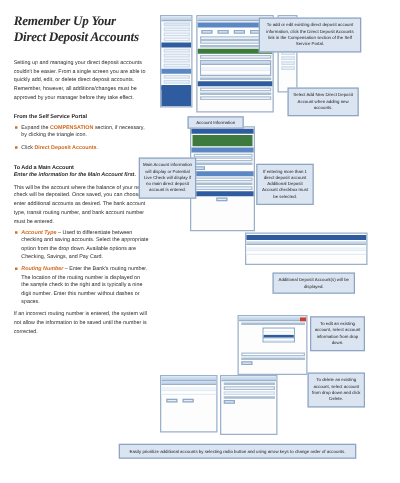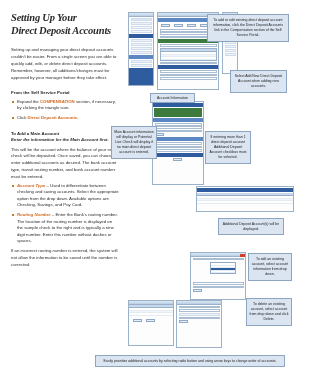--- a/index.html
+++ b/index.html
@@ -101,21 +101,21 @@
     font-size:3.5px; line-height:5px; text-align:center;
     padding:2.5px 3px; color:#1b1b1b;
   }
 </style>
 </head>
 <body>
 
 <div id="left-col">
 
   <div class="doc-title">
-    <div>Setting Up Your</div>
+    <div>Remember Up Your</div>
     <div>Direct Deposit Accounts</div>
   </div>
 
   <p class="intro">Setting up and managing your direct deposit accounts couldn't be easier. From a single screen you are able to quickly add, edit, or delete direct deposit accounts. Remember, however, all additions/changes must be approved by your manager before they take effect.</p>
 
   <div class="sec-head">From the Self Service Portal</div>
   <div class="bullets">
     <div class="bullet"><span>Expand the </span><span class="orange">COMPENSATION</span><span> section, if necessary, by clicking the triangle icon.</span></div>
     <div class="bullet"><span>Click </span><span class="orange">Direct Deposit Accounts</span><span>.</span></div>
   </div>

